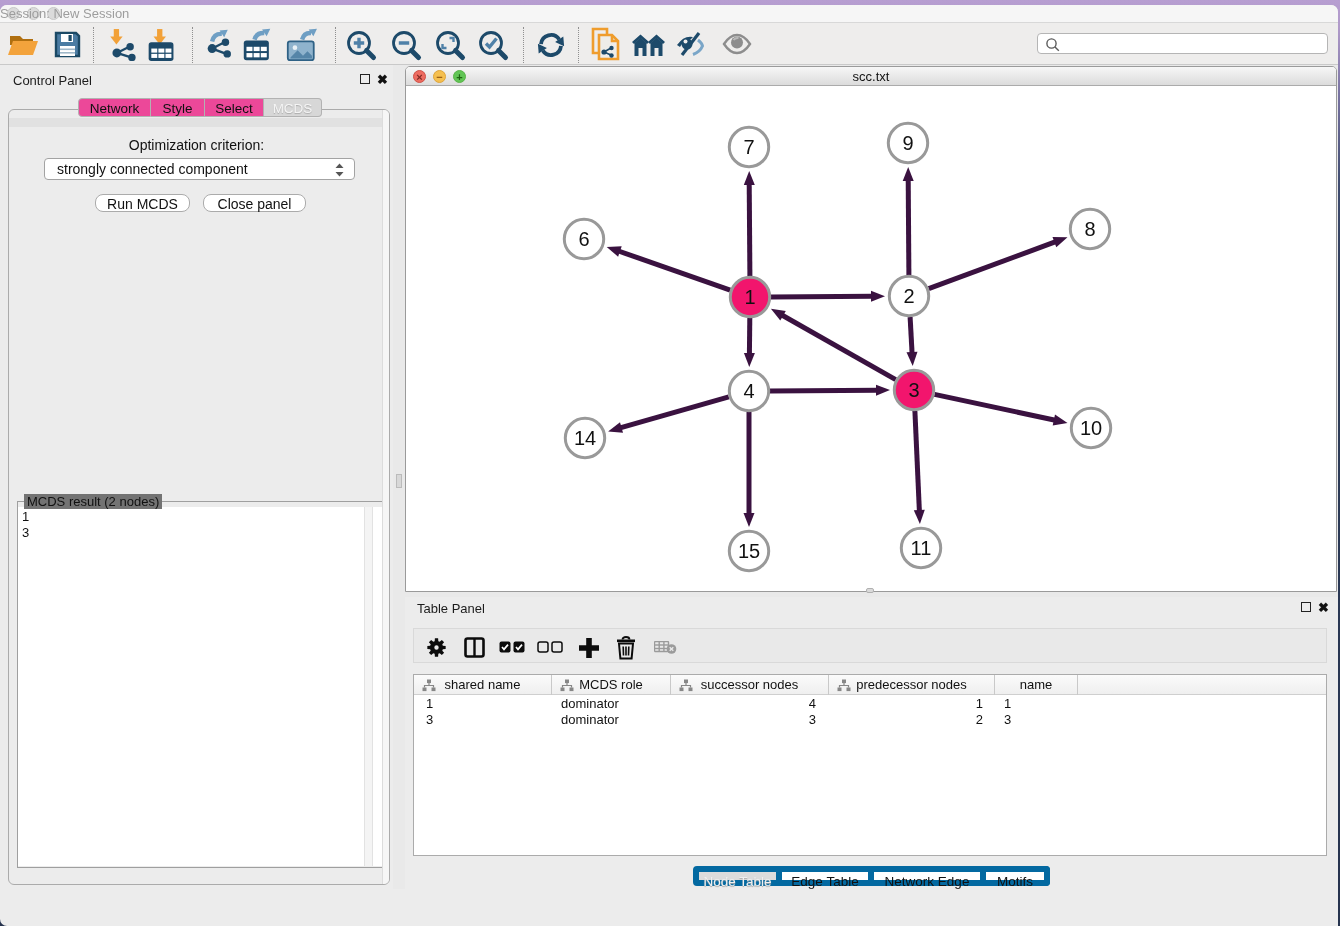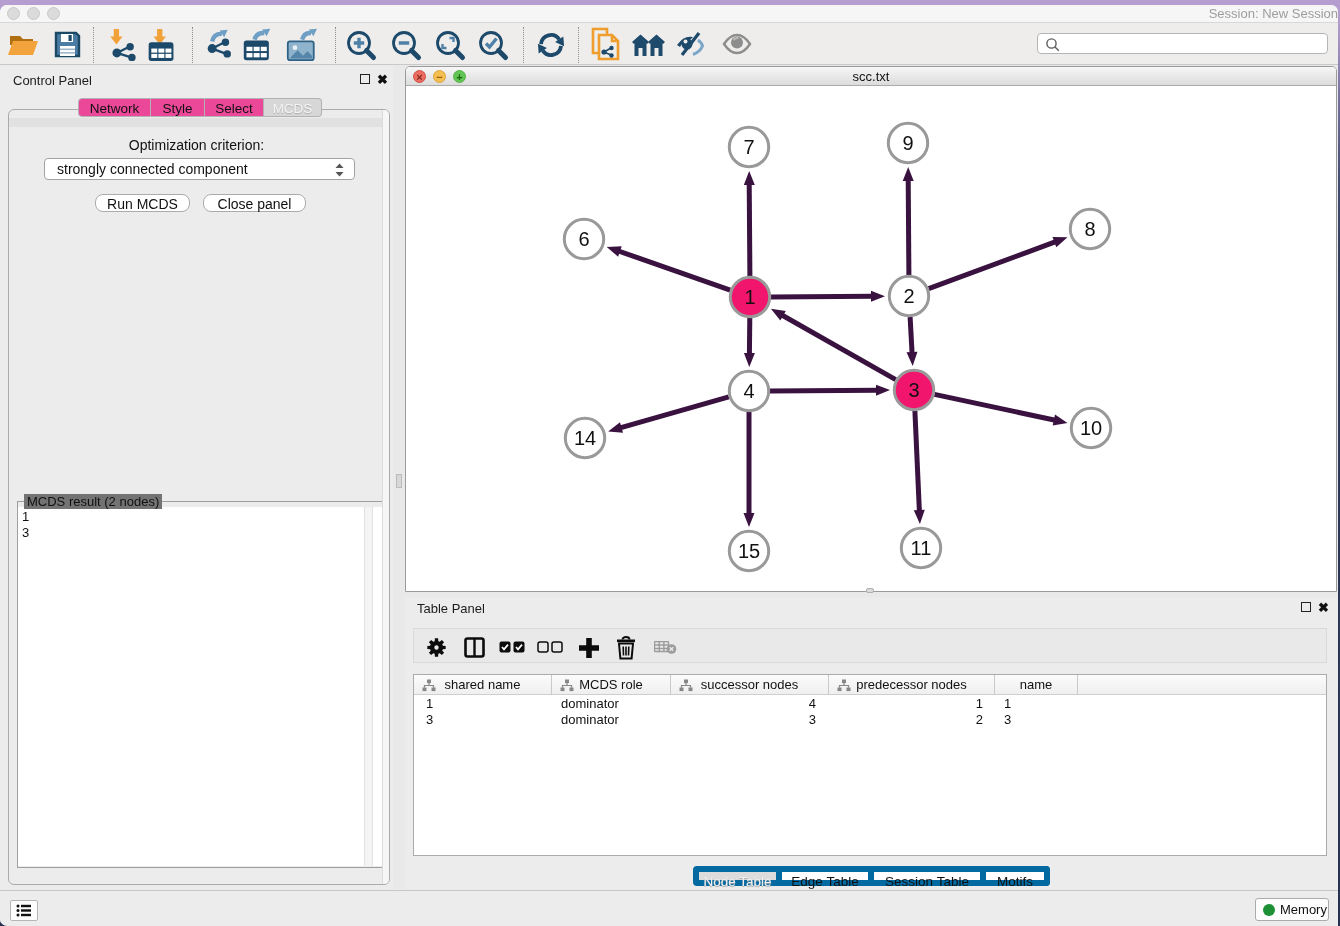--- a/index.html
+++ b/index.html
@@ -1,21 +1,21 @@
 <!DOCTYPE html>
 <html><head>
 <meta charset="utf-8">
 <style>
 * { margin:0; padding:0; box-sizing:border-box; }
 html,body { width:1340px; height:926px; overflow:hidden; }
 body { font-family:"Liberation Sans", sans-serif; background:linear-gradient(180deg,#b79ed1 0%,#b09ac9 3%,#7a74a3 10%,#3f4c70 20%,#2e3c5a 30%,#26334e 100%); position:relative; }
 #win { position:absolute; left:0; top:5px; width:1338px; height:921px; background:#ececec; border-radius:7px 7px 0 7px; overflow:hidden; }
 #titlebar { position:absolute; left:0; top:0; width:1338px; height:18px; background:#f6f6f6; border-bottom:1px solid #d8d8d8; }
 .tl { position:absolute; top:2px; width:13px; height:13px; border-radius:50%; background:#dbdbdb; border:1px solid #c8c8c8; }
-#wtitle { position:absolute; top:1px; left:0; width:1338px; text-align:right; font-size:13px; color:#9d9d9d; }
+#wtitle { position:absolute; top:1px; left:0; width:1338px; text-align:left; font-size:13px; color:#9d9d9d; }
 #toolbar { position:absolute; left:0; top:18px; width:1338px; height:42px; background:#eeedec; border-bottom:1px solid #c9c9c9; }
 .sep { position:absolute; top:4px; height:36px; width:0; border-left:1px dotted #8f8f8f; }
 .ticon { position:absolute; top:0; }
 #searchbox { position:absolute; left:1037px; top:10px; width:291px; height:21px; background:#fff; border:1px solid #b5b5b5; border-radius:4px; }
 #content { position:absolute; left:0; top:60px; width:1338px; height:824px; background:#e9e9e9; }
 
 #cp { position:absolute; left:0; top:0; width:393px; height:824px; background:#ececec; }
 #cp-title { position:absolute; left:13px; top:8px; font-size:13px; color:#1c1c1c; }
 .float-ic { position:absolute; width:10px; height:10px; border:1.5px solid #222; }
 .close-x { position:absolute; font-size:13px; font-weight:bold; color:#111; line-height:12px; }
@@ -395,33 +395,17 @@
         <div class="trow" style="left:415px; top:20.5px; width:154px; text-align:right;">1</div>
         <div class="trow" style="left:590px; top:20.5px;">1</div>
         <div class="trow" style="left:12px; top:36.5px;">3</div>
         <div class="trow" style="left:147px; top:36.5px;">dominator</div>
         <div class="trow" style="left:257px; top:36.5px; width:145px; text-align:right;">3</div>
         <div class="trow" style="left:415px; top:36.5px; width:154px; text-align:right;">2</div>
         <div class="trow" style="left:590px; top:36.5px;">3</div>
       </div>
       <div class="tabs2" style="left:288px; width:89px; border-radius:4px 0 0 4px; background:#dcdcdc; color:#f0f0f0; text-shadow:0 1px 1px #aaa;">Node Table</div>
       <div class="tabs2" style="left:377px; width:92px; border-left:none;">Edge Table</div>
-      <div class="tabs2" style="left:469px; width:112px; border-left:none;">Session Table</div>
+      <div class="tabs2" style="left:469px; width:112px; border-left:none;">Network Edge</div>
       <div class="tabs2" style="left:581px; width:64px; border-left:none; border-radius:0 4px 4px 0;">Motifs</div>
-    </div>
-  </div>
-  <div id="statusbar">
-    <div id="listbtn">
-      <svg width="26" height="19" viewBox="0 0 26 19">
-        <circle cx="7" cy="5" r="1.5" fill="#111"></circle>
-          <rect x="10" y="3.8" width="10" height="2.4" fill="#111"></rect>
-        <circle cx="7" cy="9.5" r="1.5" fill="#111"></circle>
-          <rect x="10" y="8.3" width="10" height="2.4" fill="#111"></rect>
-        <circle cx="7" cy="14" r="1.5" fill="#111"></circle>
-          <rect x="10" y="12.8" width="10" height="2.4" fill="#111"></rect>
-      </svg>
-    </div>
-    <div id="membtn">
-      <span style="position:absolute; left:7px; top:5px; width:12px; height:12px; border-radius:50%; background:#1d9036;"></span>
-      <span style="position:absolute; left:24px; top:3px;">Memory</span>
     </div>
   </div>
 </div>
 
 </body></html>

